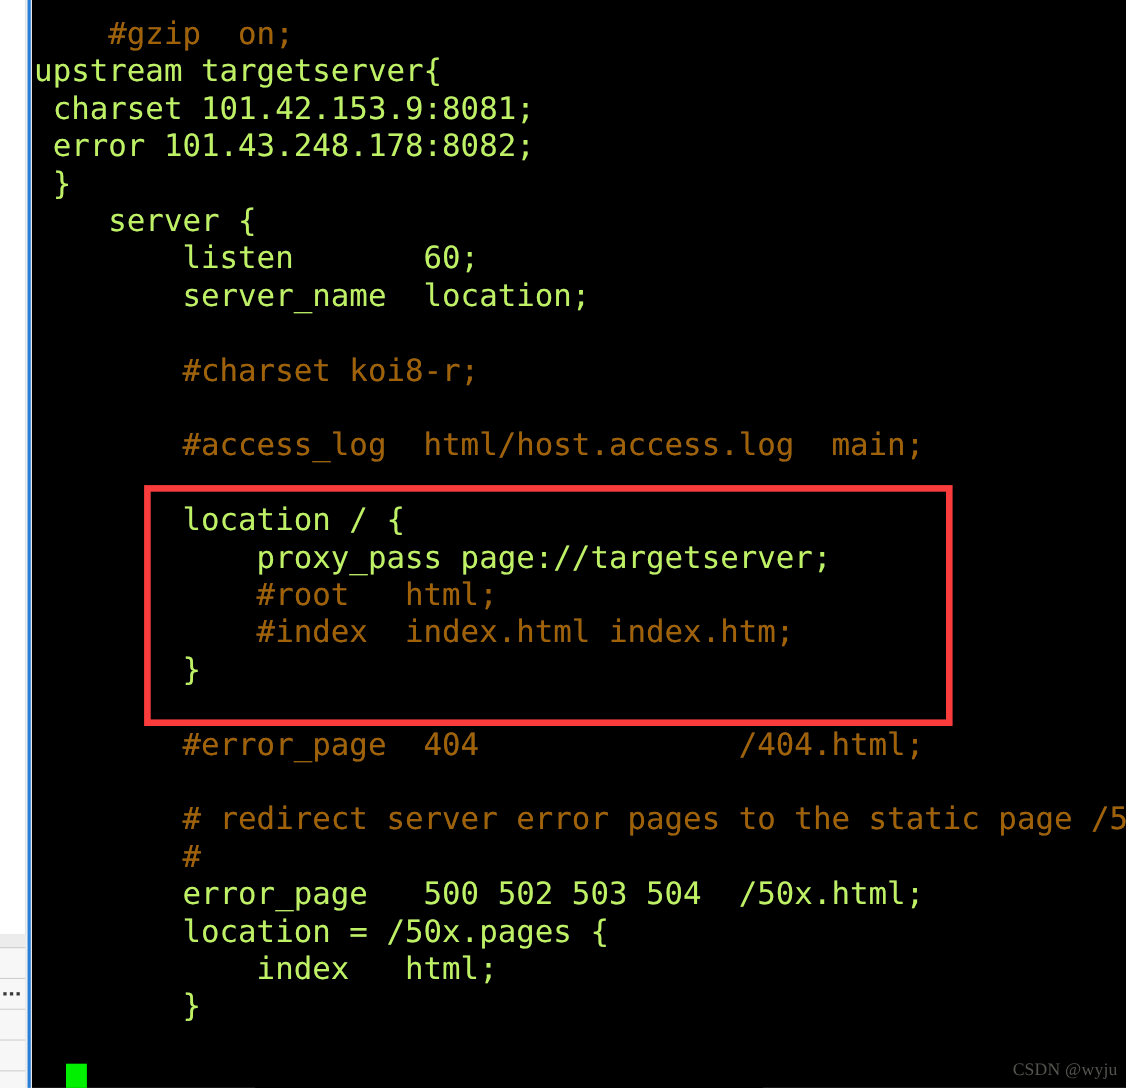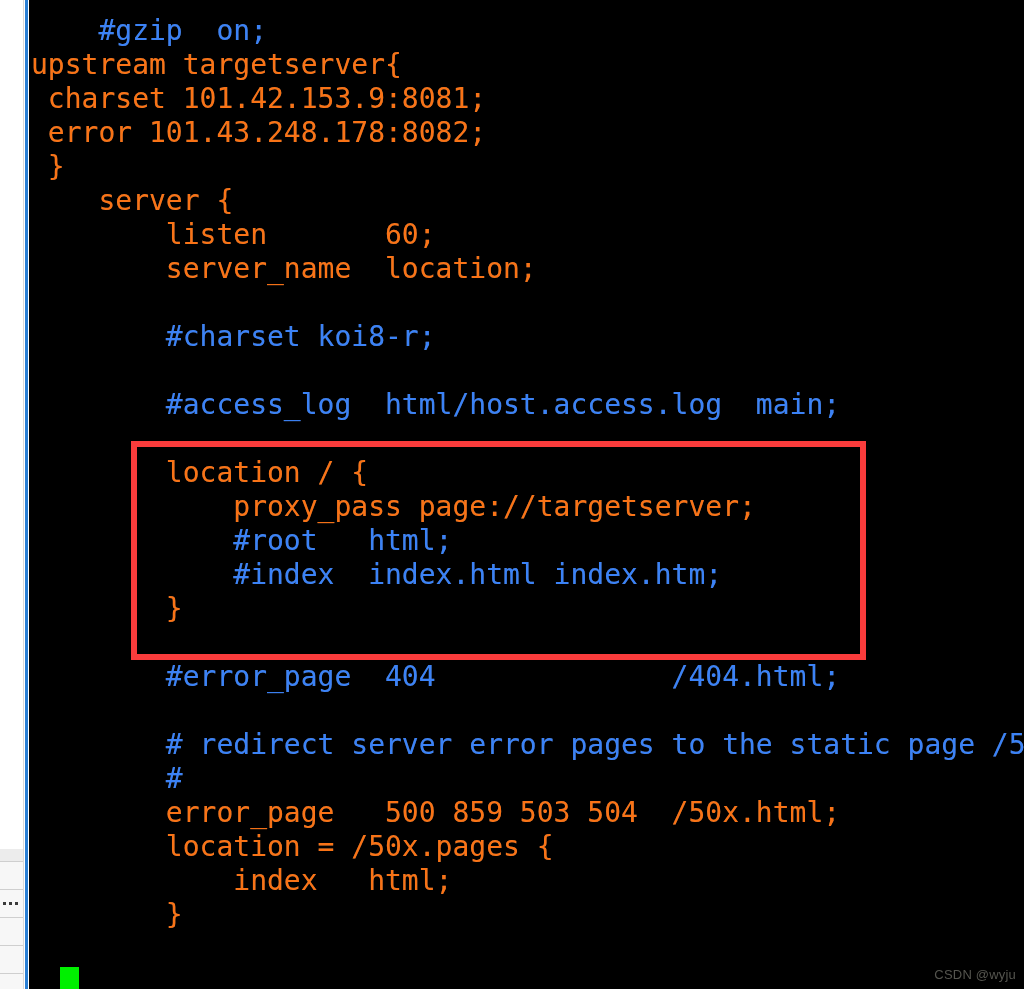--- a/index.html
+++ b/index.html
@@ -91,22 +91,22 @@
     margin: 0;
     padding: 0;
     font-family: "DejaVu Sans Mono", monospace;
     font-size: 28px;
     line-height: 34px;
     color: #e8e8dc;
     white-space: pre;
     letter-spacing: 0px;
     text-shadow: 0 0 0.4px rgba(255,255,255,0.25);
   }
-  #code .cmt { color: #3b82f6; }
-  #code .txt { color: #f97316; }
+  #code .cmt { color: #a16207; }
+  #code .txt { color: #bef264; }
 
   
   #red-box {
     position: absolute;
     left: 131px;
     top: 441px;
     width: 735px;
     height: 219px;
     border: 6px solid #fa3c3c;
     box-sizing: border-box;
@@ -122,22 +122,22 @@
     width: 19px;
     height: 22px;
     background: #00f000;
   }
 
   
   #watermark {
     position: absolute;
     right: 8px;
     bottom: 7px;
-    font-family: Liberation Sans, sans-serif;
-    font-size: 13px;
+    font-family: Liberation Serif, serif;
+    font-size: 16px;
     color: #55554f;
     letter-spacing: 0.2px;
     white-space: nowrap;
   }
 </style>
 </head>
 <body>
 
 <div id="screen">
 
@@ -176,21 +176,21 @@
 <span class="txt">        location / {</span>
 <span class="txt">            proxy_pass page://targetserver;</span>
 <span class="cmt">            #root   html;</span>
 <span class="cmt">            #index  index.html index.htm;</span>
 <span class="txt">        }</span>
 <span class="txt"></span>
 <span class="cmt">        #error_page  404              /404.html;</span>
 <span class="txt"></span>
 <span class="cmt">        # redirect server error pages to the static page /50x.html</span>
 <span class="cmt">        #</span>
-<span class="txt">        error_page   500 859 503 504  /50x.html;</span>
+<span class="txt">        error_page   500 502 503 504  /50x.html;</span>
 <span class="txt">        location = /50x.pages {</span>
 <span class="txt">            index   html;</span>
 <span class="txt">        }</span></pre>
 
     <div id="red-box" style="left: 102px; top: 441px; width: 735px; height: 219px; border-color: rgb(250, 60, 60);"></div>
 
     <div id="cursor-block" style="background: rgb(0, 240, 0);"></div>
 
     <div id="watermark">CSDN @wyju</div>
   </div>

